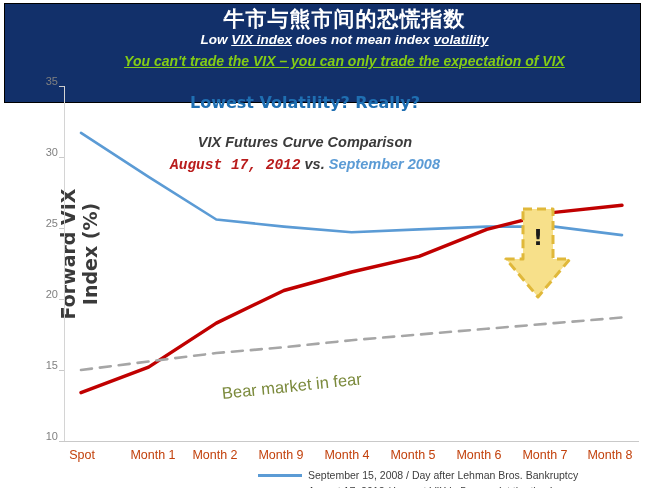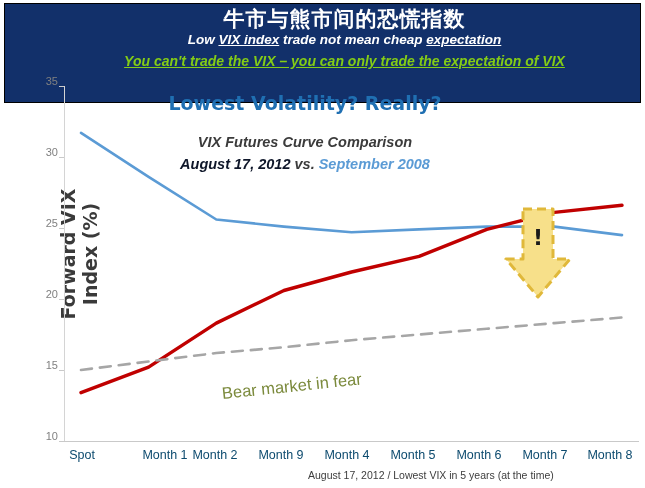--- a/index.html
+++ b/index.html
@@ -31,28 +31,28 @@
   .ytick{position:absolute;right:0;width:34px;text-align:right;
          font-size:11px;color:#808080;}
   .ytick-wrap{position:absolute;left:24px;top:0;width:34px;height:360px;}
   .tickmark{position:absolute;left:59px;width:5px;height:1px;background:#c9c9c9;}
   .axisY{position:absolute;left:64px;top:4px;width:1px;height:355px;background:#d4d4d4;}
   .axisX{position:absolute;left:64px;top:359px;width:575px;height:1px;background:#c9c9c9;}
 
   .plot{position:absolute;left:64px;top:4px;width:575px;height:355px;}
   .plot svg{display:block;}
 
-  .xtick{position:absolute;top:366px;font-size:12.5px;color:#0c4a6e;text-align:center;}
+  .xtick{position:absolute;top:366px;font-size:12.5px;color:#c2410c;text-align:center;}
   .t1-wrap{position:absolute;left:140px;width:330px;top:10px;text-align:center;}
-  .t-main{color:#1f6fb2;font-weight:bold;font-size:19px;line-height:22px;
+  .t-main{color:#1f6fb2;font-weight:bold;font-size:16px;line-height:22px;
           font-family:"DejaVu Sans","Liberation Sans",sans-serif;}
   .t-sub{color:#3b3b3b;font-weight:bold;font-style:italic;font-size:14.5px;
          line-height:20px;margin-top:18px;}
   .t-dates{font-size:14.5px;font-weight:bold;font-style:italic;line-height:20px;margin-top:2px;}
-  .t-red{color:#0f172a;}
+  .t-red{color:#b91c1c;font-family:Liberation Mono, monospace;}
   .t-vs{color:#3b3b3b;}
   .t-blue{color:#5b9bd5;}
 
   
   .bear{position:absolute;left:222px;top:302px;color:#7b8a3c;font-size:16.5px;
         transform:rotate(-6deg);transform-origin:left center;white-space:nowrap;}
 
   
   .callout{position:absolute;left:503px;top:125px;width:70px;height:93px;}
   .callout .bang{position:absolute;left:0;right:0;top:18px;text-align:center;
@@ -66,21 +66,21 @@
   .lg-line{position:absolute;left:0;top:4px;width:44px;height:3px;}
   .lg-text{font-size:10.5px;color:#3d3d3d;white-space:nowrap;}
 </style>
 </head>
 <body>
 
 <div class="banner">
   <div class="banner-shade"></div>
   <div class="b-title">牛市与熊市间的恐慌指数</div>
   <div class="b-sub1">
-    <span>Low </span><u>VIX index</u><span> trade not mean cheap </span><u>expectation</u>
+    <span>Low </span><u>VIX index</u><span> does not mean index </span><u>volatility</u>
   </div>
   <div class="b-sub2">You can't trade the VIX – you can only trade the expectation of VIX</div>
 </div>
 
 <div class="chart">
 
   <div class="ylabel">Forward VIX Index (%)</div>
 
   <div class="ytick-wrap">
     <div class="ytick" style="top:-7px">35</div>
@@ -103,21 +103,21 @@
 
   <div class="plot">
     <svg id="series-svg" width="575" height="355">
         <path d="M17.0 46.9 L84.6 90.9 L152.3 133.5 L219.9 140.6 L287.5 146.3 L355.1 143.4 L422.8 140.6 L490.4 140.6 L558.0 149.1" fill="none" stroke="#5b9bd5" stroke-width="2.6" stroke-linejoin="round" stroke-linecap="round"></path>
         <path d="M17.0 306.7 L84.6 281.2 L152.3 237.1 L219.9 204.5 L287.5 186.0 L355.1 170.4 L422.8 143.4 L490.4 126.4 L558.0 119.3" fill="none" stroke="#c00000" stroke-width="3.4" stroke-linejoin="round" stroke-linecap="round"></path>
         <path d="M17.0 284.0 L84.6 275.5 L152.3 267.0 L219.9 261.3 L287.5 254.2 L355.1 248.5 L422.8 242.8 L490.4 237.1 L558.0 231.5" fill="none" stroke="#a6a6a6" stroke-width="2.6" stroke-linejoin="round" stroke-linecap="round" stroke-dasharray="11,8"></path>
       </svg>
   </div>
 
   <div class="xtick" style="left:47px;width:70px">Spot</div>
-  <div class="xtick" style="left:130px;width:70px">Month 1</div>
+  <div class="xtick" style="left:118px;width:70px">Month 1</div>
   <div class="xtick" style="left:180px;width:70px">Month 2</div>
   <div class="xtick" style="left:246px;width:70px">Month 9</div>
   <div class="xtick" style="left:312px;width:70px">Month 4</div>
   <div class="xtick" style="left:378px;width:70px">Month 5</div>
   <div class="xtick" style="left:444px;width:70px">Month 6</div>
   <div class="xtick" style="left:510px;width:70px">Month 7</div>
   <div class="xtick" style="left:575px;width:70px">Month 8</div>
 
   <div class="t1-wrap">
     <div class="t-main">Lowest Volatility? Really?</div>
@@ -132,20 +132,26 @@
   <div class="callout">
     <svg width="70" height="93" viewBox="0 0 70 93">
       <polygon points="20,2 50,2 50,52 67,52 35,90 3,52 20,52" fill="#f7e08a" stroke="#e0b83a" stroke-width="3" stroke-dasharray="9,5" stroke-linejoin="round"></polygon>
     </svg>
     <div class="bang">!</div>
   </div>
 
   <div class="legend">
     <div class="lg-row">
       <span class="lg-swatch">
+        <span class="lg-line" style="background:#5b9bd5"></span>
+      </span>
+      <span class="lg-text">September 15, 2008 / Day after Lehman Bros. Bankruptcy</span>
+    </div>
+    <div class="lg-row">
+      <span class="lg-swatch">
         
       </span>
       <span class="lg-text">August 17, 2012 / Lowest VIX in 5 years (at the time)</span>
     </div>
 
   </div>
 
 </div>
 
 </body></html>

